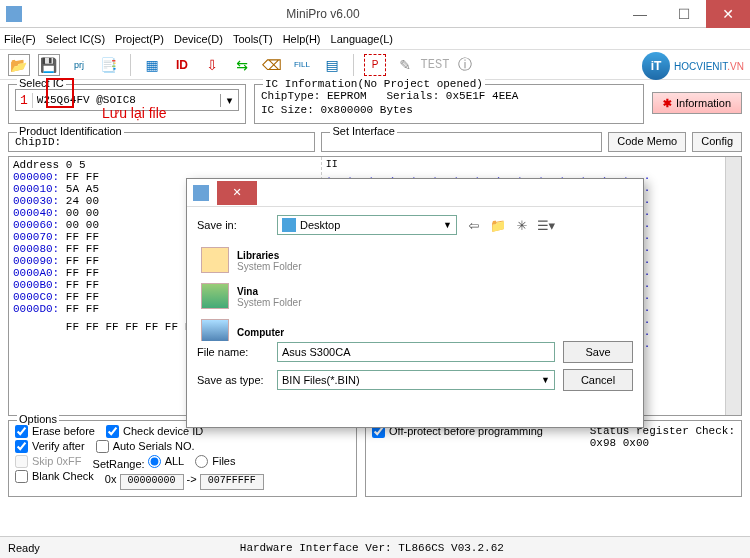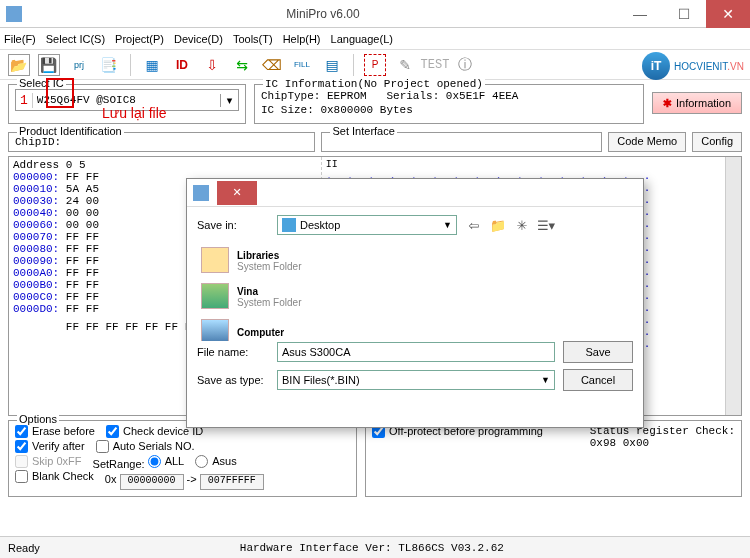--- a/index.html
+++ b/index.html
@@ -226,21 +226,21 @@
           <input type="checkbox" disabled="" style="">
           <span>Skip 0xFF</span>
         </label>
       <span>SetRange:</span>
       <label class="cb">
           <input type="radio" checked="" name="rg" style="">
           <span>ALL</span>
         </label>
       <label class="cb">
           <input type="radio" name="rg" style="">
-          <span>Asus</span>
+          <span>Files</span>
         </label><br>
       <label class="cb">
           <input type="checkbox" style="">
           <span>Blank Check</span>
         </label>
       <span>0x</span>
       <span class="rangebox">00000000</span>
       <span>-&gt;</span>
       <span class="rangebox">007FFFFF</span>
     </div>

